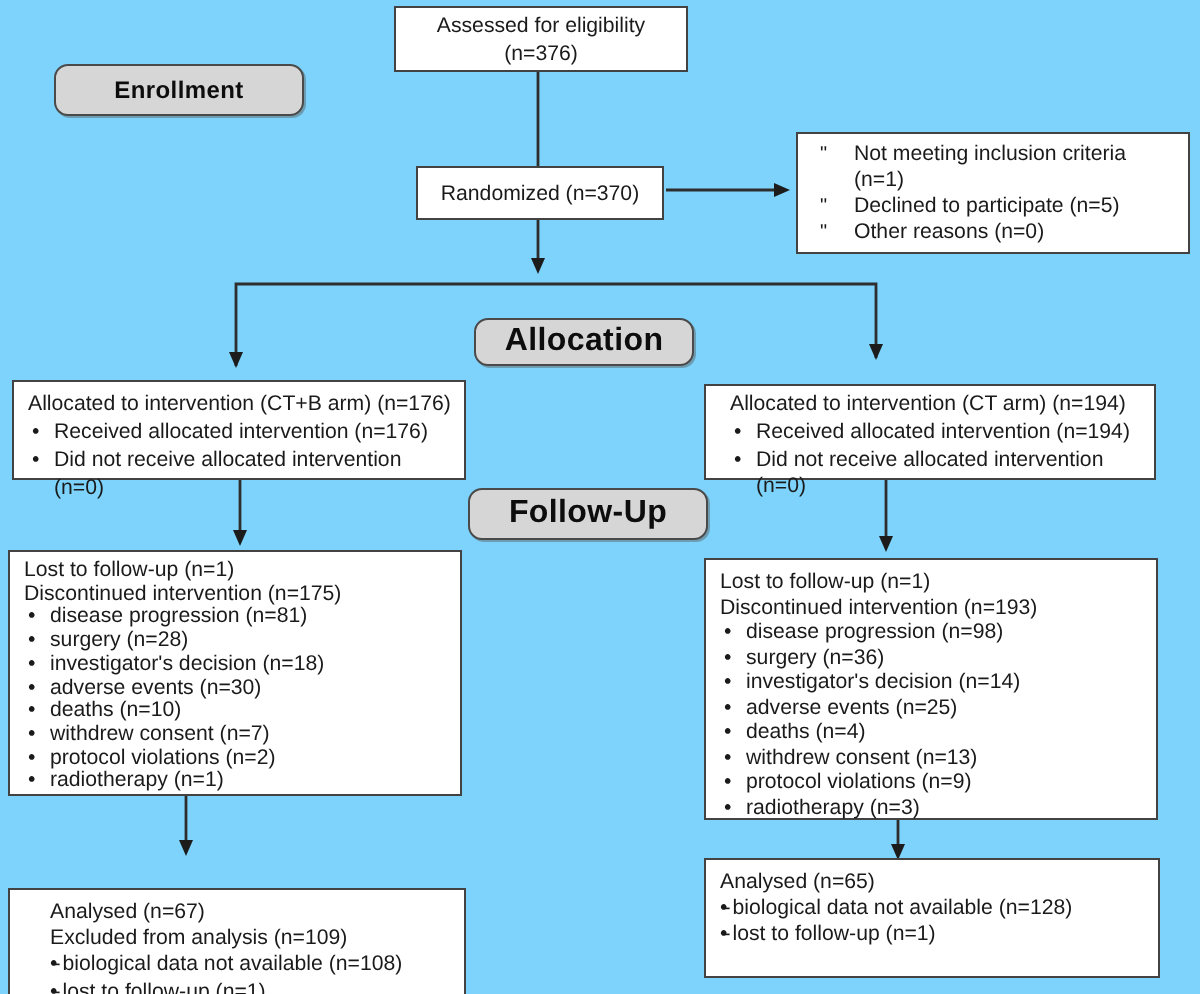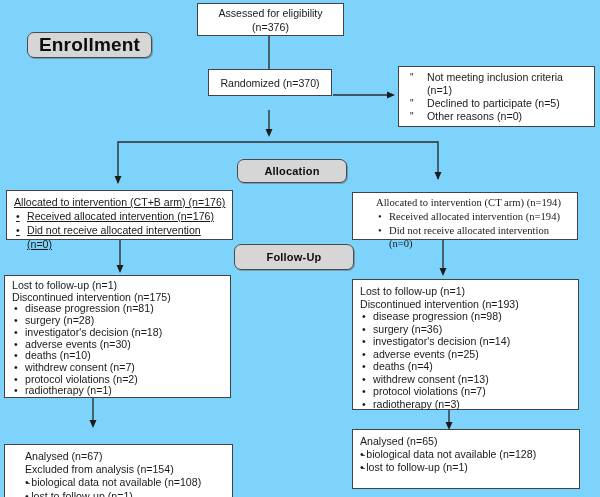--- a/index.html
+++ b/index.html
@@ -10,30 +10,30 @@
   }
   .connectors{position:absolute;left:0;top:0;z-index:1;}
   .box{
     position:absolute;background:#ffffff;border:1.4px solid #424242;
     box-sizing:border-box;font-size:10.6px;z-index:2;
   }
   .box.centered{display:flex;flex-direction:column;align-items:center;justify-content:center;text-align:center;}
   .stage{
     position:absolute;background:#d6d6d6;border:1.8px solid #4a4a4a;border-radius:7px;
     display:flex;align-items:center;justify-content:center;
-    font-weight:bold;font-size:11px;color:#0d0d0d;z-index:2;
+    font-weight:bold;font-size:16px;color:#0d0d0d;z-index:2;
     box-shadow:1px 1px 0 rgba(90,90,90,.45);letter-spacing:.2px;
   }
   #assessed{left:197px;top:3px;width:147px;height:33px;line-height:14px;}
-  #stage-enrollment{left:27px;top:32px;width:123px;height:24px;font-size:19px;}
-  #randomized{left:208px;top:69px;width:124px;height:27px;}
+  #stage-enrollment{left:27px;top:32px;width:123px;height:24px;font-size:12px;}
+  #randomized{left:208px;top:83px;width:124px;height:27px;}
   #excluded{left:398px;top:66px;width:197px;height:61px;padding:4px 6px 0 8px;line-height:13px;}
   #stage-allocation{left:237px;top:159px;width:108px;height:22px;}
-  #alloc-left{left:6px;top:190px;width:227px;height:50px;padding:4px 4px 0 7px;line-height:14px;text-decoration:underline;}
-  #alloc-right{left:352px;top:192px;width:226px;height:48px;padding:3px 4px 0 23px;line-height:13.8px;font-family:Liberation Serif, serif;}
+  #alloc-left{left:6px;top:190px;width:227px;height:50px;padding:4px 4px 0 7px;line-height:14px;}
+  #alloc-right{left:352px;top:192px;width:226px;height:48px;padding:3px 4px 0 12px;line-height:13.8px;}
   #stage-followup{left:234px;top:244px;width:118px;height:24px;}
   #fu-left{left:4px;top:275px;width:227px;height:123px;padding:4px 4px 0 7px;line-height:11.7px;}
   #fu-right{left:352px;top:279px;width:227px;height:131px;padding:5px 4px 0 7px;line-height:12.5px;}
   #stage-analysis{left:235px;top:410px;width:110px;height:21px;}
   #an-left{left:4px;top:444px;width:229px;height:64px;padding:5px 4px 0 20px;line-height:13.2px;}
   #an-right{left:352px;top:429px;width:228px;height:60px;padding:5px 15px 0 7px;line-height:13px;}
   .row{display:flex;align-items:baseline;}
   .blt{flex:0 0 auto;}
   .blt.dot{width:11px;text-align:left;padding-left:2px;}
   .blt.dit{width:17px;text-align:left;padding-left:3px;font-size:10px;letter-spacing:-1px;}
@@ -181,32 +181,32 @@
     <div class="row">
         <span class="blt dot">•</span>
         <span class="txt">deaths (n=4)</span>
       </div>
     <div class="row">
         <span class="blt dot">•</span>
         <span class="txt">withdrew consent (n=13)</span>
       </div>
     <div class="row">
         <span class="blt dot">•</span>
-        <span class="txt">protocol violations (n=7)</span>
+        <span class="txt">protocol violations (n=9)</span>
       </div>
     <div class="row">
         <span class="blt dot">•</span>
         <span class="txt">radiotherapy (n=3)</span>
       </div>
   </div>
 
 
   <div class="box" id="an-left">
     <div>Analysed  (n=67)</div>
-    <div>Excluded from analysis (n=154)</div>
+    <div>Excluded from analysis (n=109)</div>
     <div class="row">
       <span class="blt dash">•-</span>
       <span class="txt">biological data not available (n=108)</span>
     </div>
     <div class="row">
       <span class="blt dash">•-</span>
       <span class="txt">lost to follow-up (n=1)</span>
     </div>
   </div>
 

